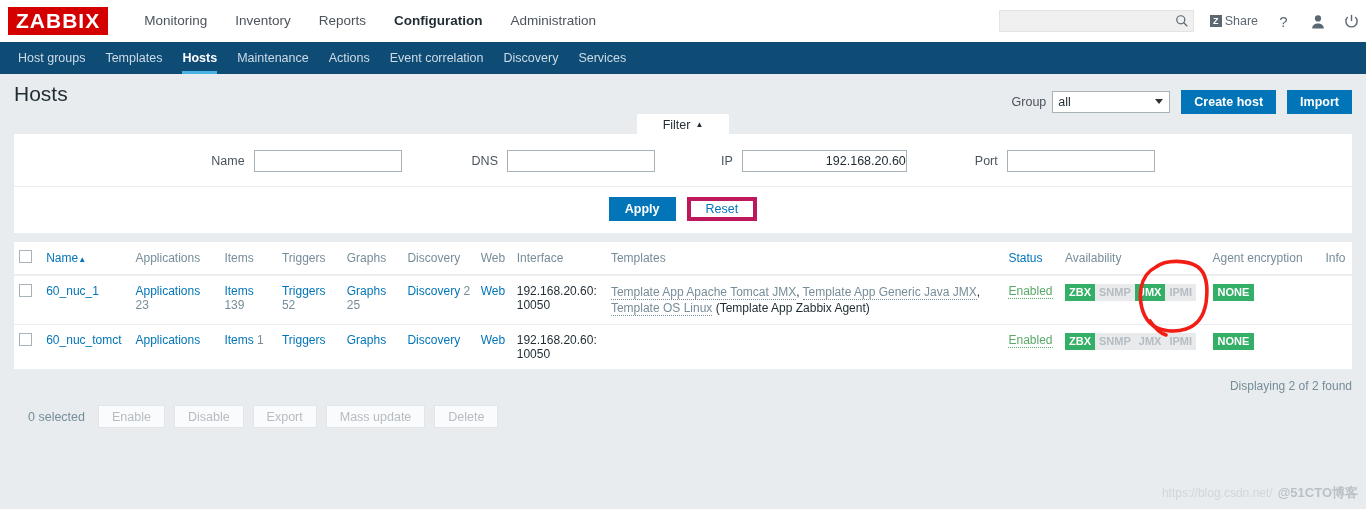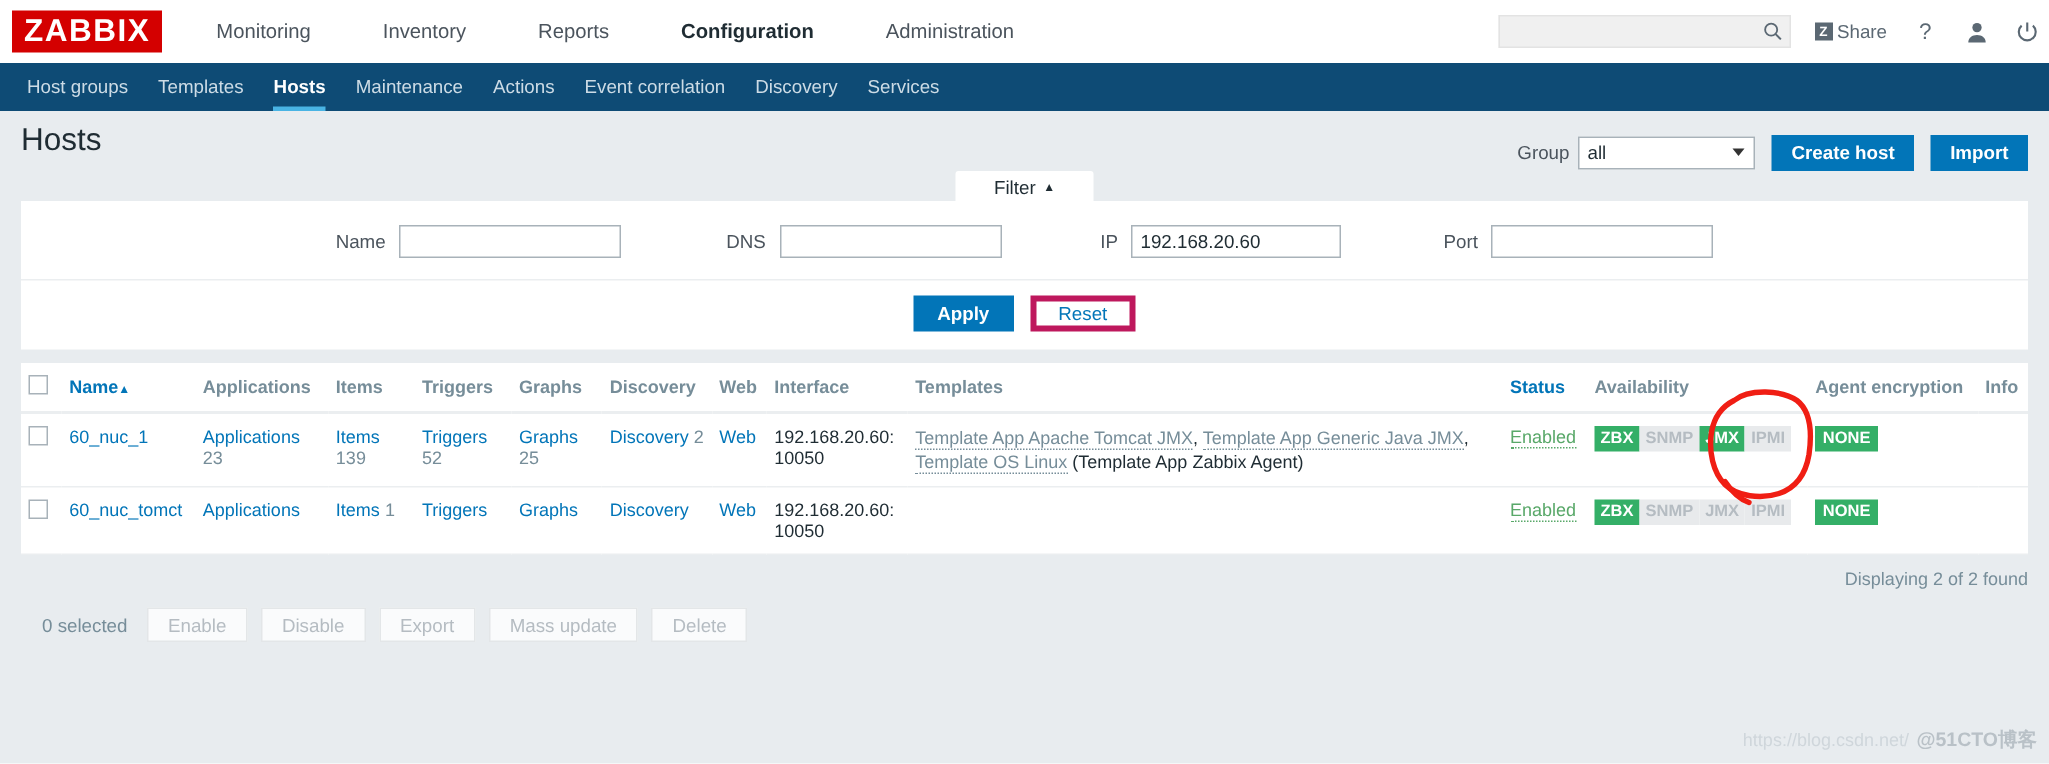--- a/index.html
+++ b/index.html
@@ -22,21 +22,21 @@
     margin-left: 8px;
     background: #d40000;
     color: #ffffff;
     font-size: 21px;
     font-weight: bold;
     letter-spacing: 1px;
     padding: 3px 8px 4px 8px;
     line-height: 1;
     font-family: "Liberation Sans", sans-serif;
   }
-  .mainnav { display: flex; align-items: center; margin-left: 22px; height: 42px; gap: 20px; }
+  .mainnav { display: flex; align-items: center; margin-left: 22px; height: 42px; }
   .mainnav a {
     color: #4b545d;
     font-size: 13.5px;
     text-decoration: none;
     padding: 0 14px;
     line-height: 42px;
     white-space: nowrap;
   }
   .mainnav a.sel { color: #1f2c33; font-weight: bold; text-align: right; }
 
@@ -183,21 +183,21 @@
   .fld input {
     height: 22px;
     border: 1px solid #a8b2b9;
     font-size: 12.5px; color: #1f2c33;
     padding-left: 5px; outline: none;
     background: #fff;
     font-family: "Liberation Sans", sans-serif;
   }
   .f-name input { width: 148px; }
   .f-dns  input { width: 148px; }
-  .f-ip   input { width: 140px; }
+  .f-ip   input { width: 165px; text-align: right; }
   .f-port input { width: 148px; }
   .f-name { margin-right: 70px; }
   .f-dns  { margin-right: 66px; }
   .f-ip   { margin-right: 68px; }
 
   .filter-actions {
     display: flex; justify-content: center;
     align-items: center;
     border-top: 1px solid #ebeef0;
     padding: 10px 0 12px 0;
@@ -218,21 +218,21 @@
   }
 
   
   .table-wrap {
     margin: 9px 14px 0 14px;
     background: #ffffff;
   }
   table.hosts { width: 100%; border-collapse: collapse; }
   table.hosts th {
     font-size: 12px; color: #768d99;
-    font-weight: bold; text-align: left;
+    font-weight: normal; text-align: left;
     padding: 8px 5px 8px 5px;
     border-bottom: 2px solid #ebeef0;
     white-space: nowrap;
     vertical-align: middle;
   }
   table.hosts th.sortcol { color: #0275b8; }
   table.hosts th.sortcol .asc { font-size: 8px; }
   table.hosts td {
     font-size: 12px; color: #1f2c33;
     padding: 8px 5px 8px 5px;

